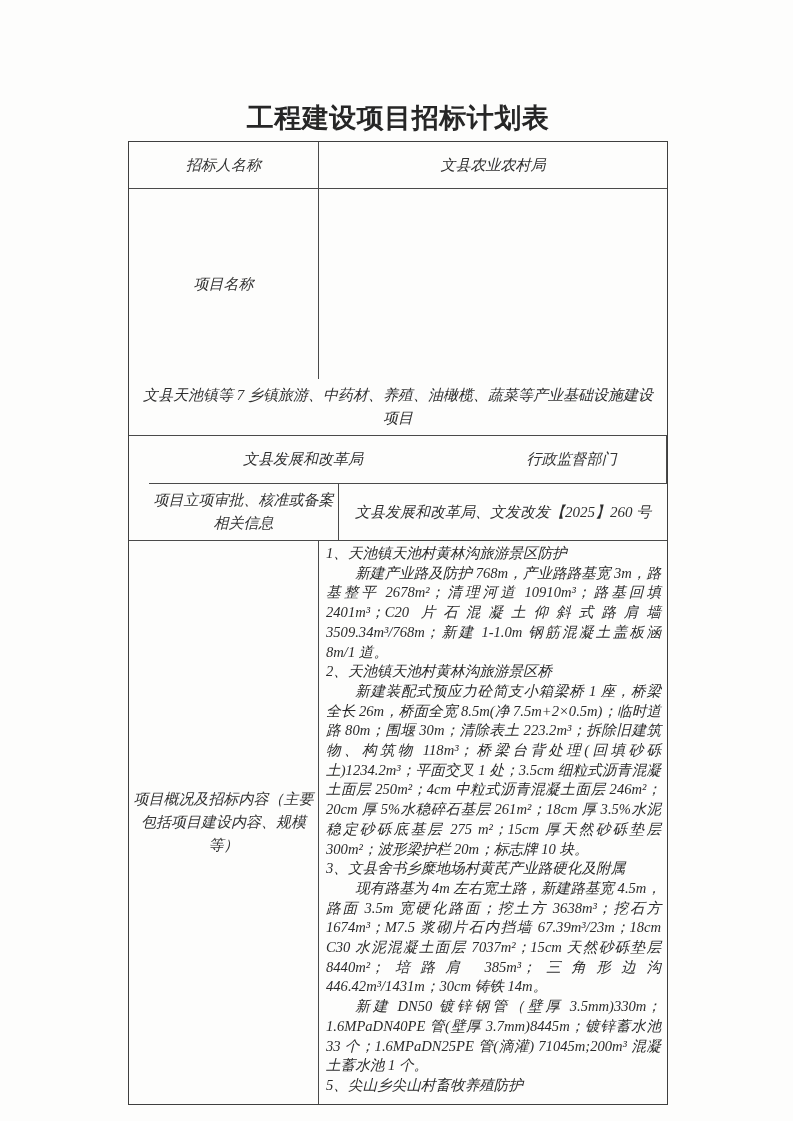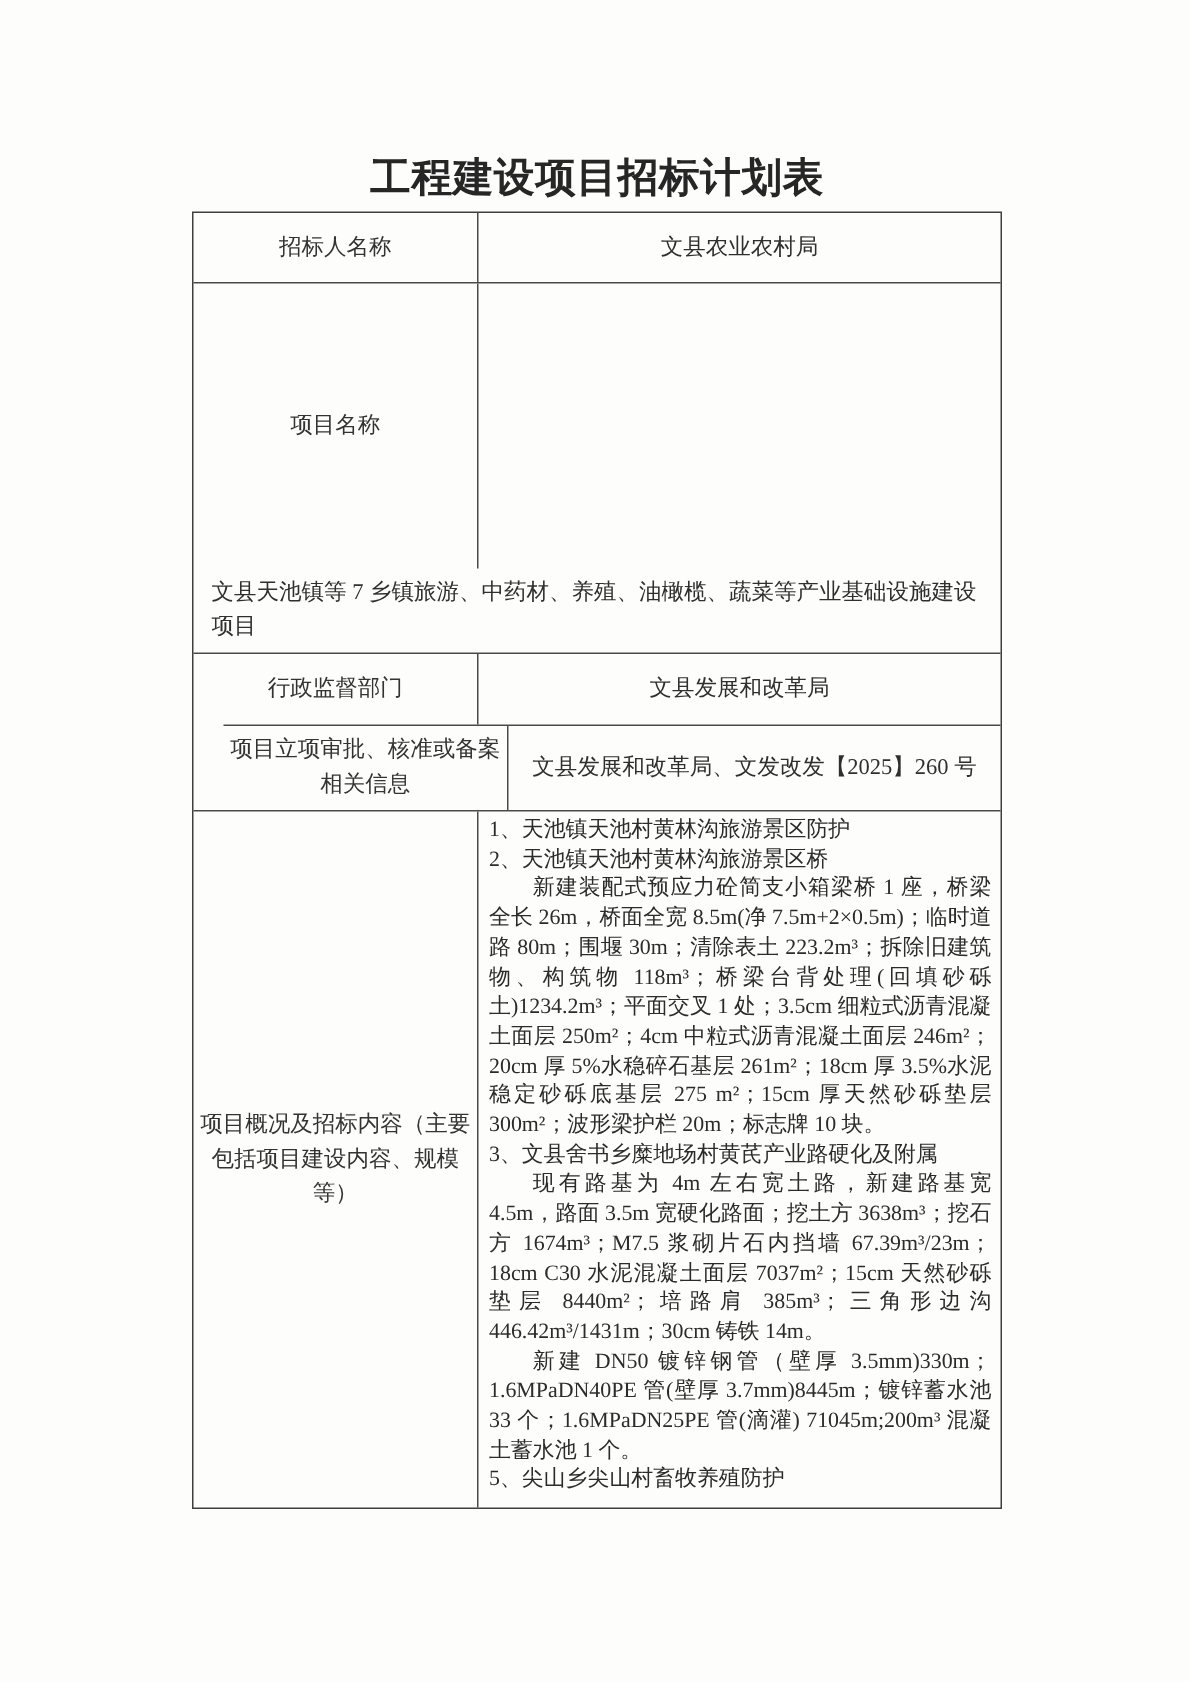--- a/index.html
+++ b/index.html
@@ -35,38 +35,40 @@
     width: 540px;
     border: 1.6px solid #3f3f3f;
     box-sizing: border-box;
     background: transparent;
   }
   .tr { display: flex; align-items: stretch; }
   .tr + .tr { border-top: 1px solid #4a4a4a; }
   .td {
     box-sizing: border-box;
     font-size: 15px;
+    font-style: italic;
   }
   .td.label {
     width: 190px;
     flex: 0 0 190px;
     border-right: 1px solid #4a4a4a;
     display: flex;
     align-items: center;
     justify-content: center;
     text-align: center;
     padding: 4px 2px;
     line-height: 23px;
     color: #333;
   }
   .td.value {
     flex: 1 1 auto;
     display: flex;
     align-items: center;
     justify-content: center;
+    text-align: center;
     padding: 5px 12px;
     line-height: 23px;
     color: #2f2f2f;
   }
   .r1 { min-height: 46px; }
   .r2 { min-height: 53px; flex-direction: column; }
   .r3 { min-height: 47px; }
   .r4 { min-height: 56px; margin-left: 20px; }
   .td.content {
     flex: 1 1 auto;
@@ -93,33 +95,34 @@
       <div class="td label">招标人名称</div>
       <div class="td value">文县农业农村局</div>
     </div>
 
     <div class="tr r2">
       <div class="td label">项目名称</div>
       <div class="td value">文县天池镇等 7 乡镇旅游、中药材、养殖、油橄榄、蔬菜等产业基础设施建设项目</div>
     </div>
 
     <div class="tr r3">
+      <div class="td value">文县发展和改革局</div>
       <div class="td label">行政监督部门</div>
-      <div class="td value">文县发展和改革局</div>
     </div>
 
     <div class="tr r4">
       <div class="td label">项目立项审批、核准或备案相关信息</div>
       <div class="td value">文县发展和改革局、文发改发【2025】260 号</div>
     </div>
 
     <div class="tr r5">
       <div class="td label">项目概况及招标内容（主要包括项目建设内容、规模等）</div>
       <div class="td content">
         <p class="sec-head">1、天池镇天池村黄林沟旅游景区防护</p>
+        <p class="sec-body">新建产业路及防护 768m，产业路路基宽 3m，路基整平 2678m²；清理河道 10910m³；路基回填 2401m³；C20 片石混凝土仰斜式路肩墙 3509.34m³/768m；新建 1-1.0m 钢筋混凝土盖板涵 8m/1 道。</p>
         <p class="sec-head">2、天池镇天池村黄林沟旅游景区桥</p>
         <p class="sec-body">新建装配式预应力砼简支小箱梁桥 1 座，桥梁全长 26m，桥面全宽 8.5m(净 7.5m+2×0.5m)；临时道路 80m；围堰 30m；清除表土 223.2m³；拆除旧建筑物、构筑物 118m³；桥梁台背处理(回填砂砾土)1234.2m³；平面交叉 1 处；3.5cm 细粒式沥青混凝土面层 250m²；4cm 中粒式沥青混凝土面层 246m²；20cm 厚 5%水稳碎石基层 261m²；18cm 厚 3.5%水泥稳定砂砾底基层 275 m²；15cm 厚天然砂砾垫层 300m²；波形梁护栏 20m；标志牌 10 块。</p>
         <p class="sec-head">3、文县舍书乡糜地场村黄芪产业路硬化及附属</p>
         <p class="sec-body">现有路基为 4m 左右宽土路，新建路基宽 4.5m，路面 3.5m 宽硬化路面；挖土方 3638m³；挖石方 1674m³；M7.5 浆砌片石内挡墙 67.39m³/23m；18cm C30 水泥混凝土面层 7037m²；15cm 天然砂砾垫层 8440m²；培路肩 385m³；三角形边沟 446.42m³/1431m；30cm 铸铁 14m。</p>
         <p class="sec-body">新建 DN50 镀锌钢管（壁厚 3.5mm)330m；1.6MPaDN40PE 管(壁厚 3.7mm)8445m；镀锌蓄水池 33 个；1.6MPaDN25PE 管(滴灌) 71045m;200m³ 混凝土蓄水池 1 个。</p>
         <p class="sec-head">5、尖山乡尖山村畜牧养殖防护</p>
       </div>
     </div>
 
   </div>

